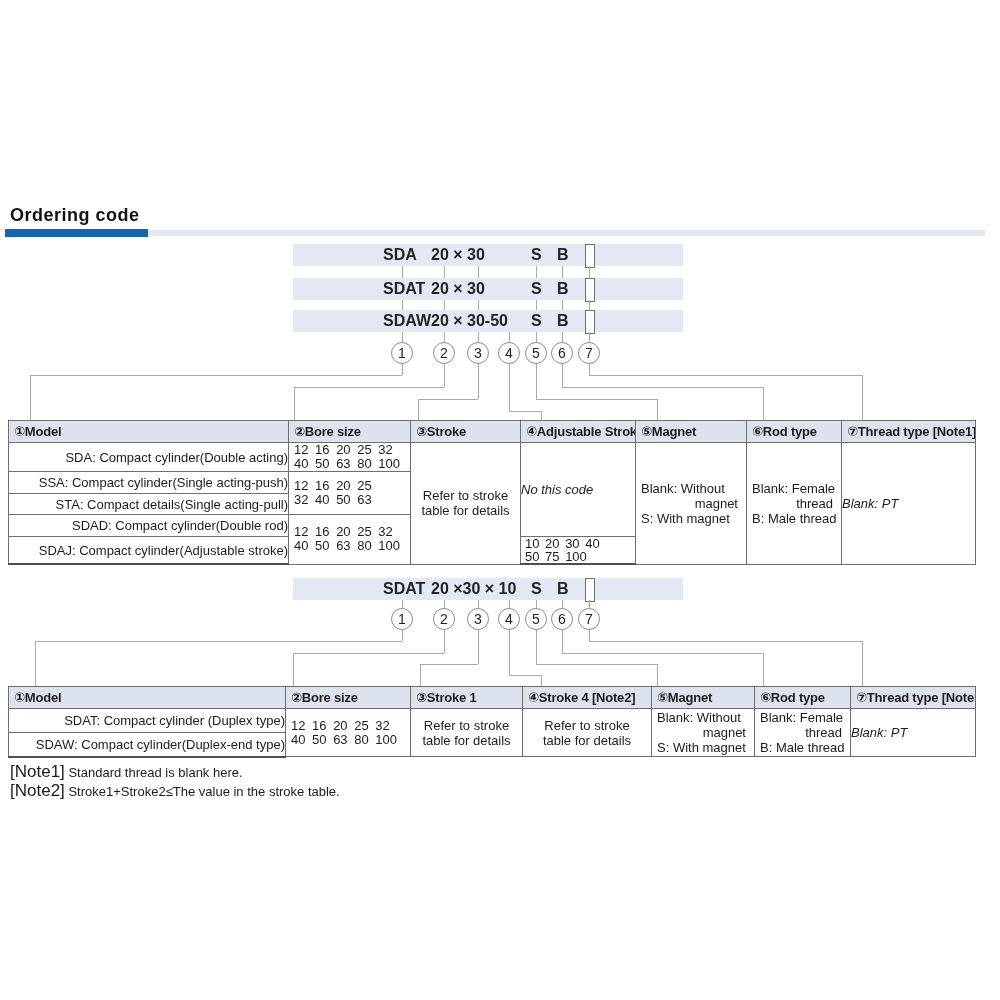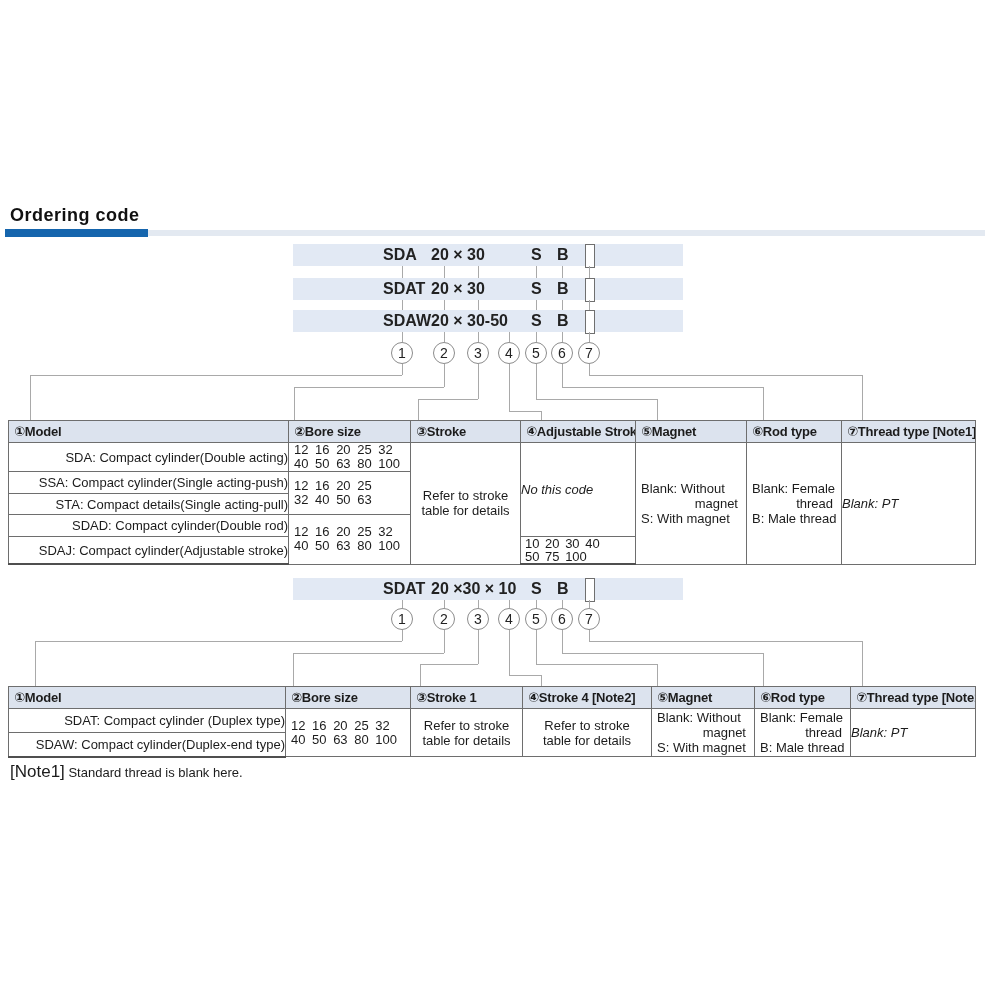--- a/index.html
+++ b/index.html
@@ -304,14 +304,18 @@
     <tr style="height:24px">
       <td class="model-cell">SDAW: Compact cylinder(Duplex-end type)</td>
     </tr>
   </tbody>
     </table>
 
   <div class="note" style="top:762px">
     <span class="tag">[Note1]</span>
     <span>Standard thread is blank here.</span>
   </div>
+  <div class="note" style="top:781px">
+    <span class="tag">[Note2]</span>
+    <span>Stroke1+Stroke2≤The value in the stroke table.</span>
+  </div>
 
 </div>
 
 </body></html>

